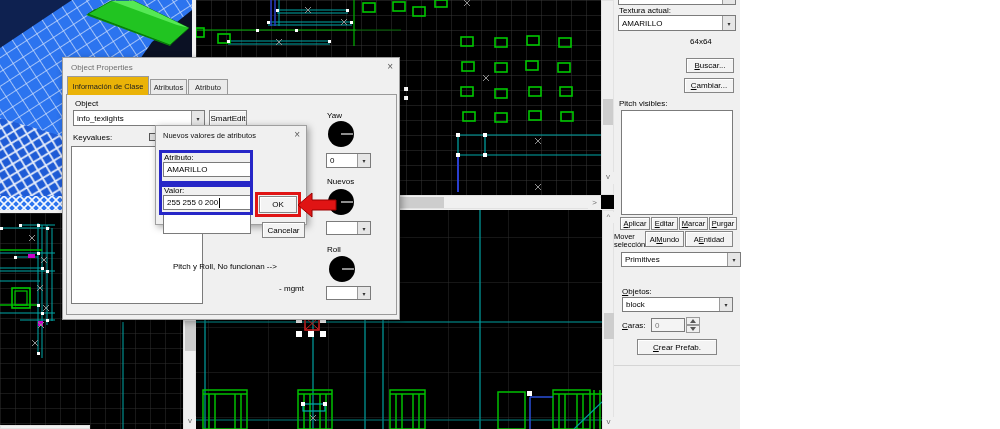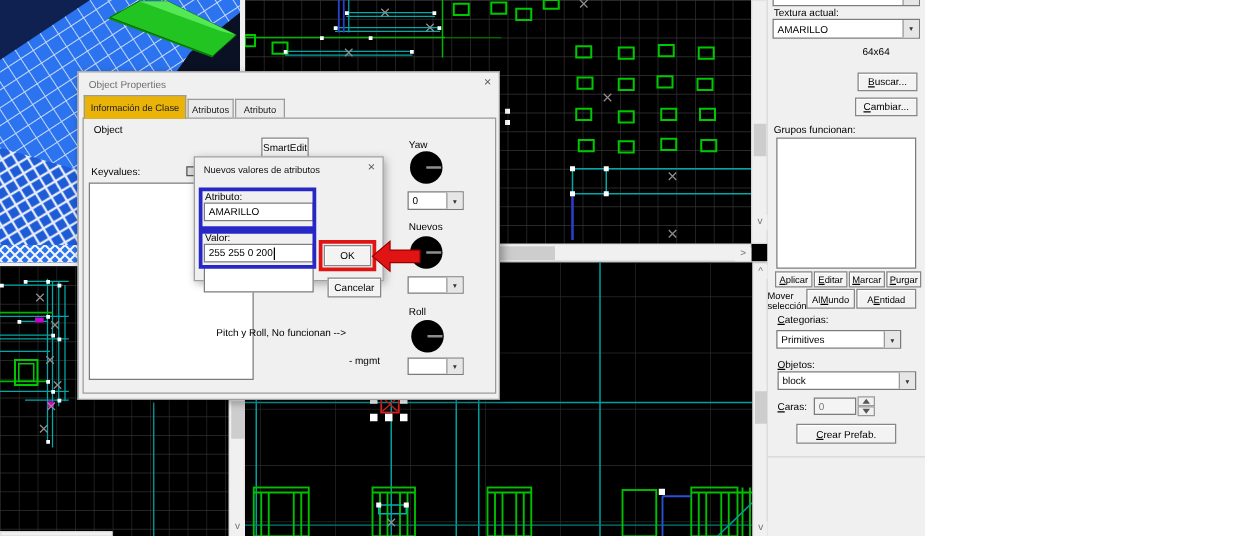--- a/index.html
+++ b/index.html
@@ -294,20 +294,24 @@
     </div>
     <div class="tab inactive" style="left:87px;top:21px;width:37px;height:16px">
       <span>Atributos</span>
     </div>
     <div class="tab inactive" style="left:125px;top:21px;width:40px;height:16px">
       <span>Atributo</span>
     </div>
     <div class="tab-panel" style="left:3px;top:36px;width:331px;height:221px"></div>
 
     <div class="lbl" style="left:12px;top:41px">Object</div>
+    <div class="combo" style="left:10px;top:52px;width:132px;height:16px">
+      <span class="combo-text">info_texlights</span>
+      <span class="combo-btn">▾</span>
+    </div>
     <div class="btn" style="left:146px;top:52px;width:38px;height:16px">
       <span>SmartEdit</span>
     </div>
 
     <div class="lbl" style="left:10px;top:75px">Keyvalues:</div>
     <div class="abs" style="left:86px;top:75px;width:8px;height:8px;border:1px solid #555;background:#ddd"></div>
     <div class="listbox" style="left:8px;top:88px;width:132px;height:158px"></div>
 
     <div class="lbl" style="left:264px;top:53px">Yaw</div>
     <div class="dial" style="left:265px;top:63px">
@@ -381,21 +385,21 @@
       <span class="combo-btn">▾</span>
     </div>
     <div class="abs" style="background:#ffff00"></div>
     <div class="lbl" style="left:76px;top:37px">64x64</div>
     <div class="btn" style="left:72px;top:58px;width:48px;height:15px">
       <span><u>B</u>uscar...</span>
     </div>
     <div class="btn" style="left:70px;top:78px;width:50px;height:15px">
       <span><u>C</u>ambiar...</span>
     </div>
-    <div class="lbl" style="left:5px;top:99px">Grupos funcionan:</div>
+    <div class="lbl" style="left:5px;top:99px">Pitch visibles:</div>
     <div class="listbox" style="left:7px;top:110px;width:112px;height:105px"></div>
     <div class="btn" style="left:6px;top:217px;width:30px;height:13px;font-size:7.5px">
       <span><u>A</u>plicar</span>
     </div>
     <div class="btn" style="left:37px;top:217px;width:27px;height:13px;font-size:7.5px">
       <span><u>E</u>ditar</span>
     </div>
     <div class="btn" style="left:65px;top:217px;width:29px;height:13px;font-size:7.5px">
       <span><u>M</u>arcar</span>
     </div>
@@ -404,21 +408,21 @@
     </div>
     <div class="lbl" style="left:0px;top:232px;font-size:7.5px">Mover</div>
     <div class="lbl" style="left:0px;top:240px;font-size:7.5px">selección:</div>
     <div class="btn" style="left:31px;top:231px;width:39px;height:16px;font-size:7.5px">
       <span>Al<u>M</u>undo</span>
     </div>
     <div class="btn" style="left:71px;top:231px;width:48px;height:16px;font-size:7.5px">
       <span>A<u>E</u>ntidad</span>
     </div>
     <div class="lbl" style="left:8px;top:251px"><u>C</u>ategorias:</div>
-    <div class="combo" style="left:7px;top:264px;width:100px;height:15px">
+    <div class="combo" style="left:7px;top:252px;width:120px;height:15px">
       <span class="combo-text">Primitives</span>
       <span class="combo-btn">▾</span>
     </div>
     <div class="lbl" style="left:8px;top:287px"><u>O</u>bjetos:</div>
     <div class="combo" style="left:8px;top:297px;width:111px;height:15px">
       <span class="combo-text">block</span>
       <span class="combo-btn">▾</span>
     </div>
     <div class="lbl" style="left:8px;top:321px"><u>C</u>aras:</div>
     <div class="input" style="left:37px;top:318px;width:34px;height:14px;color:#7a7a7a;background:#f4f4f4">

